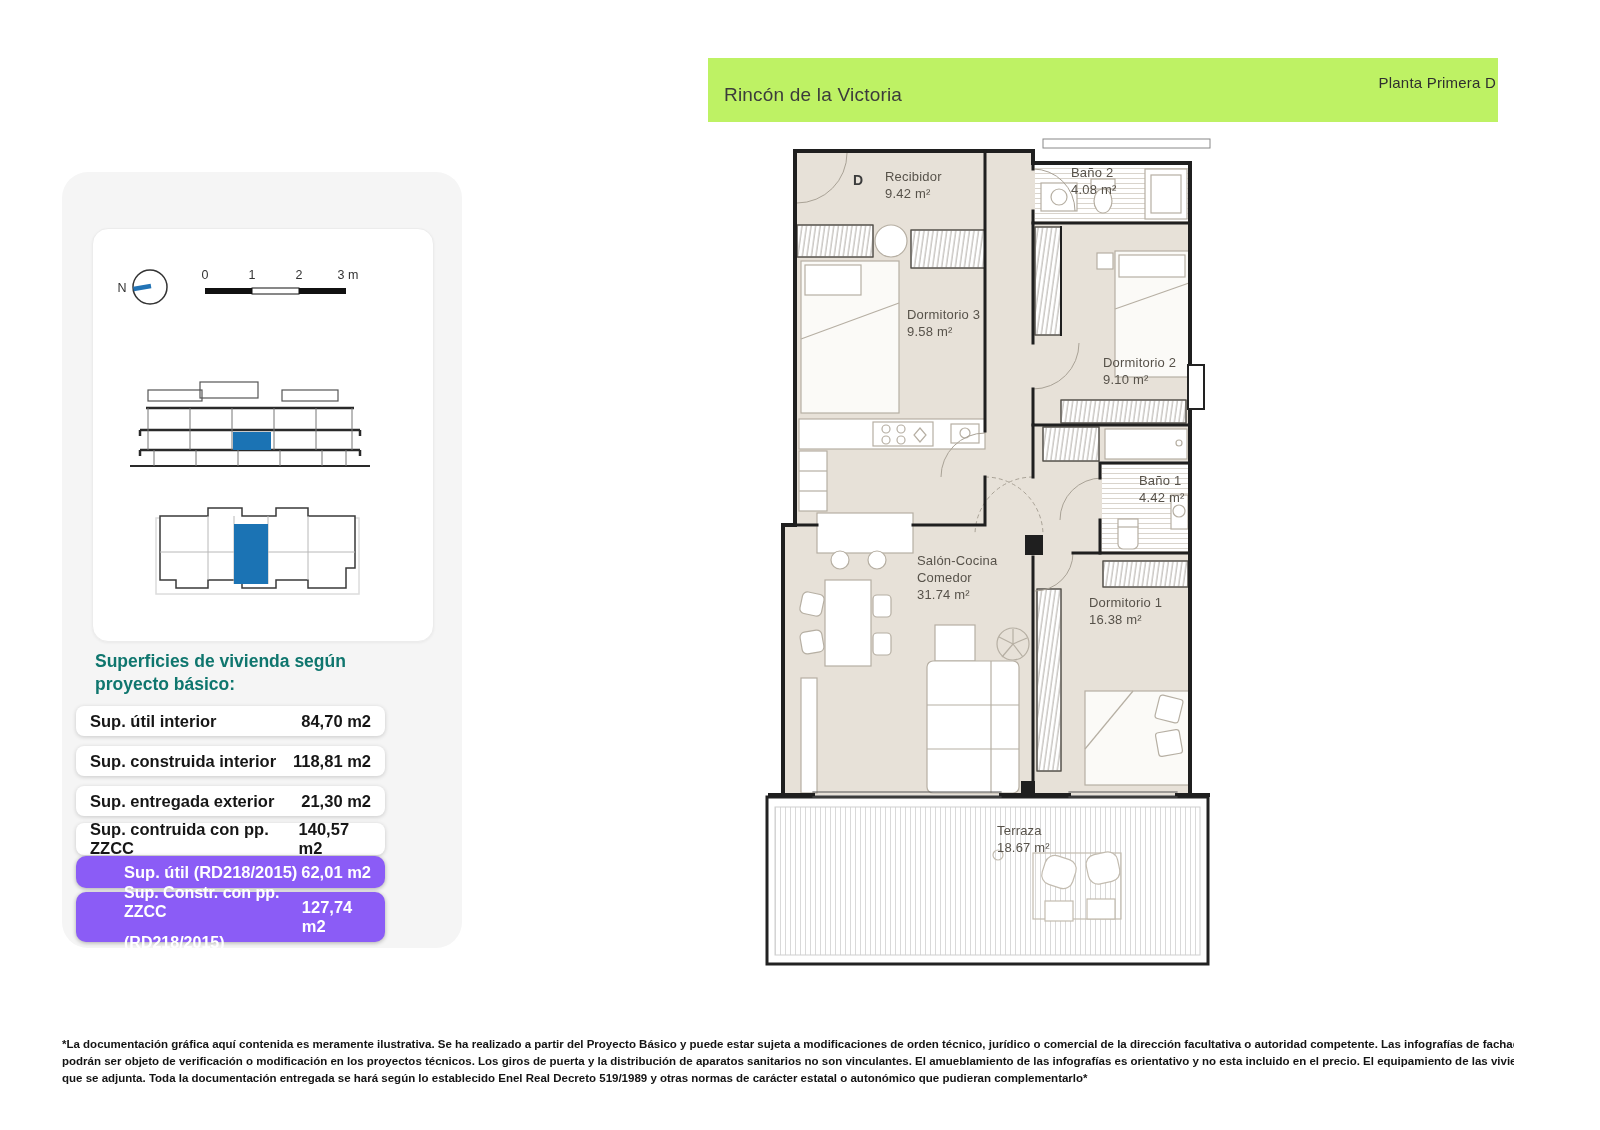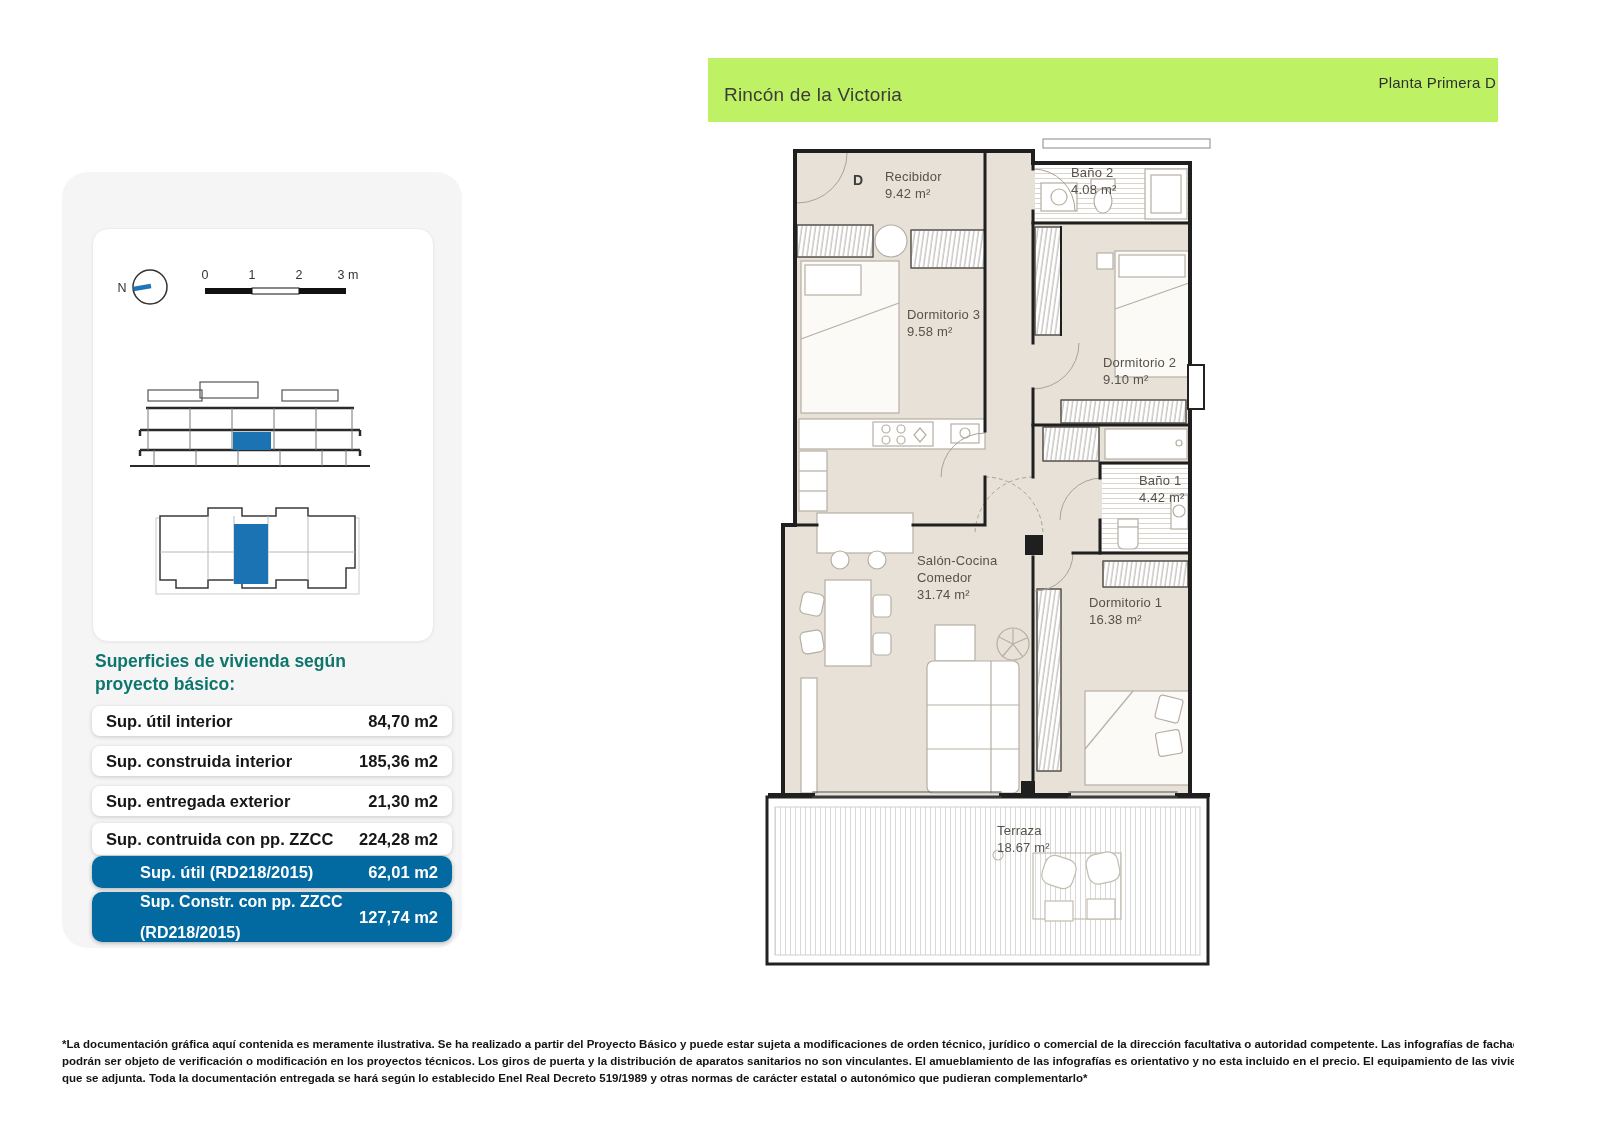--- a/index.html
+++ b/index.html
@@ -10,24 +10,24 @@
   .project-title{position:absolute;left:16px;top:26px;font-size:19px;color:#3b3b3b;letter-spacing:.2px;}
   .floor-label{position:absolute;right:2px;top:16px;font-size:15px;color:#2f2f2f;letter-spacing:.2px;}
   
   .info-card{position:absolute;left:62px;top:172px;width:400px;height:776px;background:#f5f5f5;border-radius:26px;}
   .inner-panel{position:absolute;left:30px;top:56px;width:340px;height:412px;background:#ffffff;
                border:1px solid #ececec;border-radius:16px;box-shadow:0 1px 3px rgba(0,0,0,.05);}
   .legend-svg{position:absolute;left:46px;top:86px;}
   .elevation-svg{position:absolute;left:68px;top:206px;}
   .siteplan-svg{position:absolute;left:88px;top:330px;}
   .surfaces-heading{position:absolute;left:33px;top:478px;font-size:17.5px;font-weight:bold;color:#0f766e;line-height:23px;}
-  .srow{position:absolute;left:30px;width:360px;height:30px;background:#ffffff;border-radius:8px;
+  .srow{position:absolute;left:14px;width:309px;height:30px;background:#ffffff;border-radius:8px;
         box-shadow:0 1px 4px rgba(0,0,0,.18);display:flex;align-items:center;justify-content:space-between;
         padding:0 14px;box-sizing:border-box;font-size:16.5px;font-weight:bold;color:#161616;}
-  .srow.dark{background:#0369a1;color:#ffffff;border-radius:10px;box-shadow:0 1px 4px rgba(0,0,0,.3);padding-left:48px;}
+  .srow.dark{background:#8b5cf6;color:#ffffff;border-radius:10px;box-shadow:0 1px 4px rgba(0,0,0,.3);padding-left:48px;}
   .srow .lbl2{display:block;font-weight:bold;}
   .srow .clip{display:inline-block;max-width:104px;overflow:hidden;white-space:nowrap;vertical-align:bottom;margin-top:12px;}
   
   .disclaimer{position:absolute;left:62px;top:1036px;width:1452px;overflow:hidden;color:#141414;}
   .disclaimer div{white-space:nowrap;font-size:11.5px;font-weight:700;line-height:17px;}
   svg text{font-family:"Liberation Sans","DejaVu Sans",sans-serif;}
   .room-name{font-size:13px;fill:#57524a;letter-spacing:.2px;}
   .unit-letter{font-size:14px;font-weight:bold;fill:#3c3c3c;}
   .tick-label{font-size:12.5px;fill:#333;}
 </style>
@@ -118,29 +118,29 @@
       <div>Superficies de vivienda según</div>
       <div>proyecto básico:</div>
     </div>
 
     <div class="srow" style="top:534px">
       <span>Sup. útil interior</span>
         <span>84,70 m2</span>
     </div>
     <div class="srow" style="top:574px">
       <span>Sup. construida interior</span>
-        <span>185,36 m2</span>
+        <span>118,81 m2</span>
     </div>
     <div class="srow" style="top:614px">
       <span>Sup. entregada exterior</span>
         <span>21,30 m2</span>
     </div>
     <div class="srow" style="top:651px;height:32px">
       <span>Sup. contruida con pp. ZZCC</span>
-        <span>224,28 m2</span>
+        <span>140,57 m2</span>
     </div>
     <div class="srow dark" style="top:684px;height:32px">
       <span>Sup. útil (RD218/2015)</span>
         <span>62,01 m2</span>
     </div>
     <div class="srow dark" style="top:720px;height:50px">
       <span style="line-height:19px;font-size:16px">
         <span class="lbl2">Sup. Constr. con pp. ZZCC</span>
         <span class="clip">(RD218/2015)</span>
       </span>

